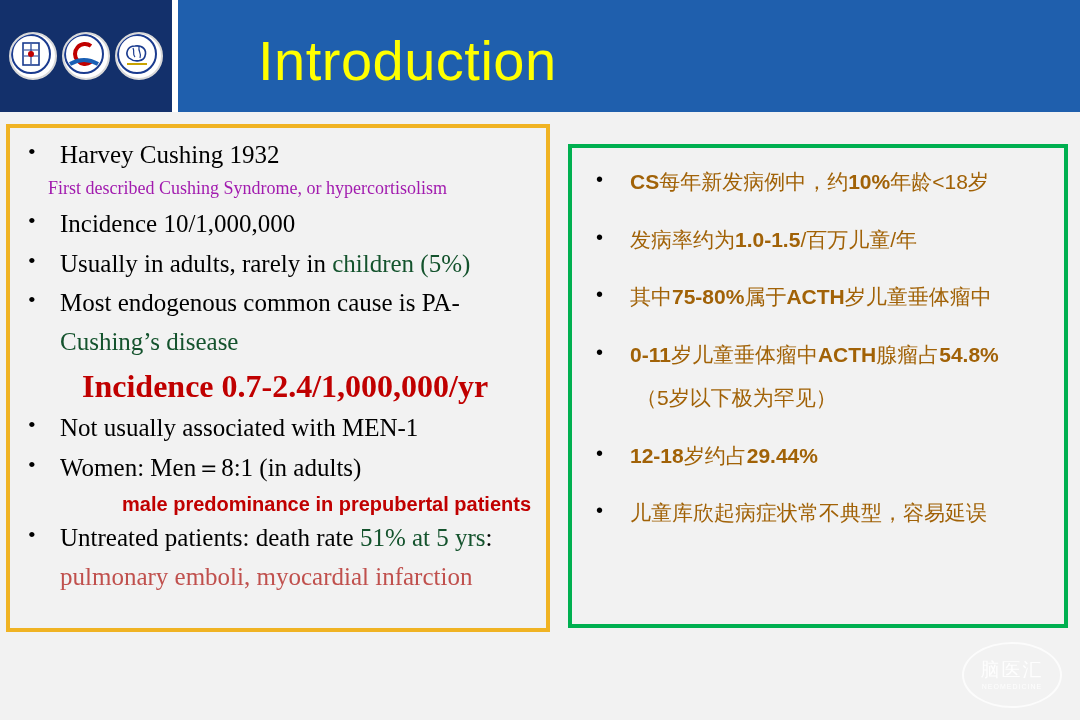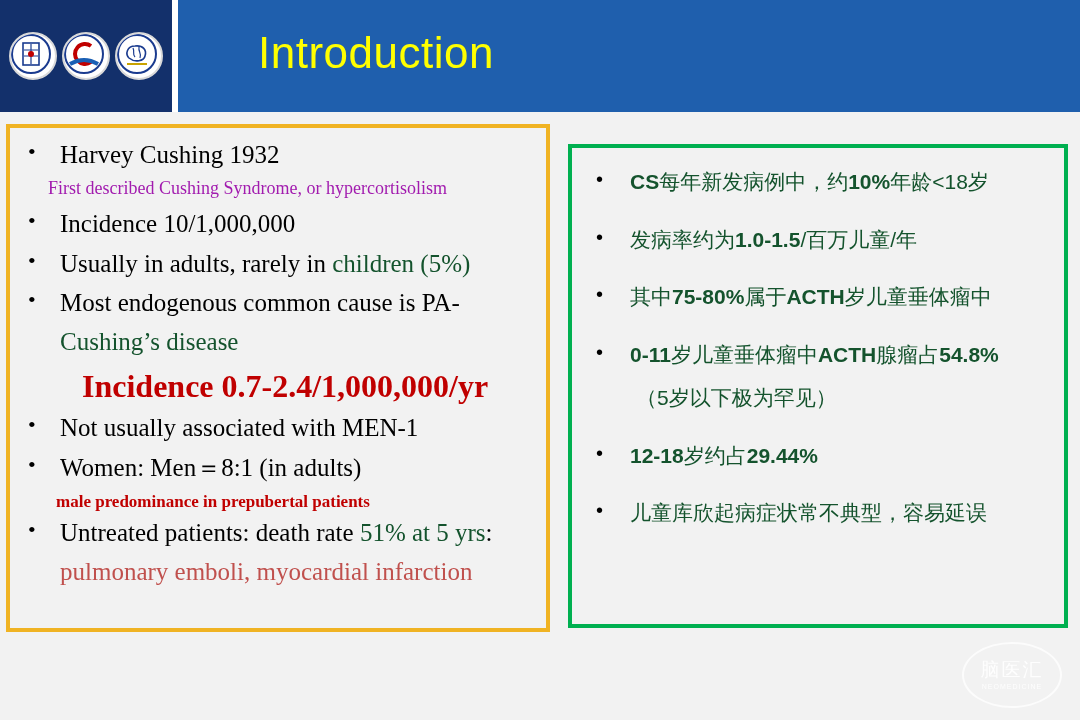--- a/index.html
+++ b/index.html
@@ -51,21 +51,21 @@
     position: relative;
     overflow: hidden;
     flex: 0 0 auto;
   }
   .logo svg { display: block; }
 
   .slide-title {
     position: absolute;
     left: 258px;
     top: 28px;
-    font-size: 44px;
+    font-size: 56px;
     color: #ffff00;
     font-family: "Liberation Sans", sans-serif;
     font-weight: 400;
     letter-spacing: 0.5px;
   }
 
   
   .left-panel {
     position: absolute;
     left: 6px;
@@ -110,26 +110,27 @@
     font-weight: normal;
   }
   .indent-red {
     font-size: 32px;
     color: #c00000;
     font-weight: bold;
     padding-left: 66px;
     line-height: 1.45;
   }
   .sans-red {
-    font-family: Liberation Serif, serif;
-    font-size: 17px;
+    font-family: Liberation Sans, sans-serif;
+    font-size: 20px;
     color: #c00000;
     font-weight: bold;
     padding-left: 40px;
     line-height: 1.5;
+    text-align: right;
   }
   .tail-soft {
     font-size: 25px;
     color: #c0504d;
     padding-left: 44px;
     line-height: 1.4;
   }
 
   
   .right-panel {
@@ -146,21 +147,21 @@
   ul.cn-bullets {
     list-style: none;
     margin: 0;
     padding: 0;
   }
   ul.cn-bullets > li {
     position: relative;
     padding-left: 48px;
     font-size: 21px;
     line-height: 1.5;
-    color: #14532d;
+    color: #a16207;
     font-family: "Liberation Sans", sans-serif;
     margin-bottom: 26px;
   }
   ul.cn-bullets > li::before {
     content: "\2022";
     position: absolute;
     left: 14px;
     top: -2px;
     font-size: 20px;
     color: #000000;

